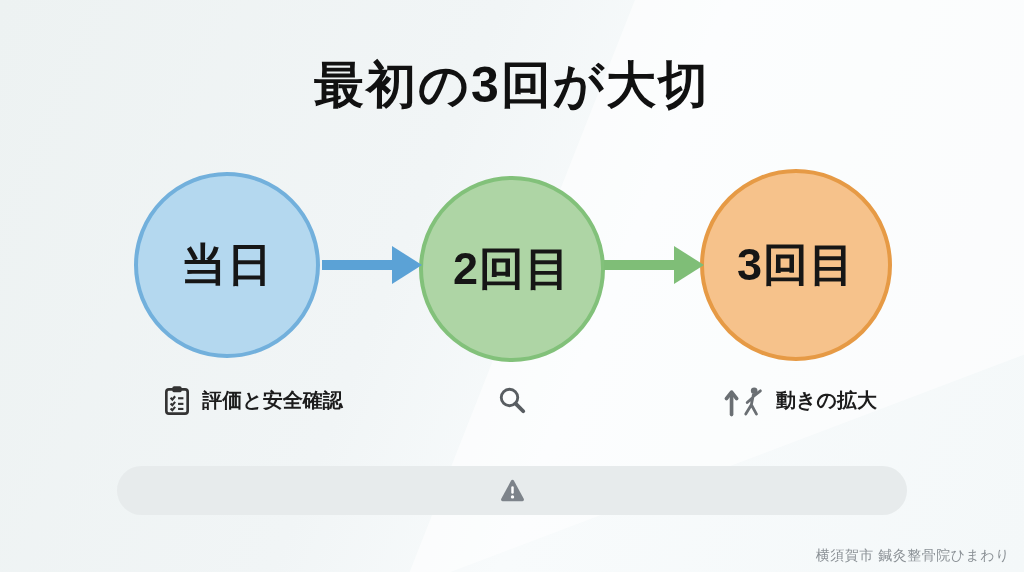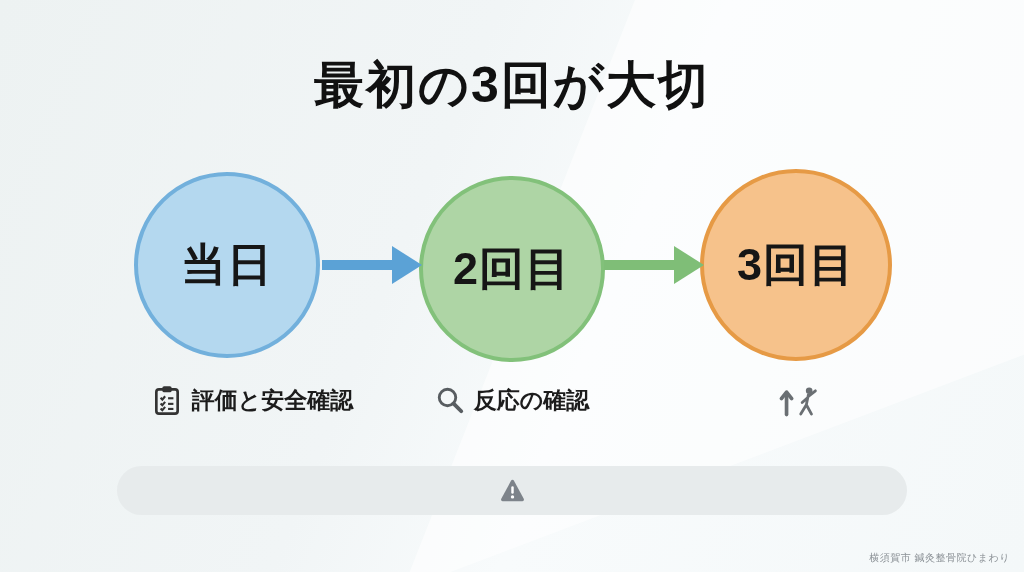--- a/index.html
+++ b/index.html
@@ -43,36 +43,36 @@
   .arrow .shaft { flex: 1; height: 10px; background: #999; }
   .arrow .head {
     width: 0; height: 0;
     border-top: 19px solid transparent;
     border-bottom: 19px solid transparent;
     border-left: 30px solid #999;
   }
   .caption {
     position: absolute; top: 378px; height: 44px;
     display: flex; align-items: center; justify-content: center; gap: 9px;
-    font-size: 23px; font-weight: 800; color: #1c1c1c;
+    font-size: 20px; font-weight: 800; color: #1c1c1c;
   }
   .caption.p1 { left: 77px;  width: 350px; }
   .caption.p2 { left: 352px; width: 320px; }
   .caption.p3 { left: 640px; width: 320px; }
   .caption svg { flex: 0 0 auto; }
   .note-bar {
     position: absolute; left: 117px; top: 466px; width: 790px; height: 49px;
     background: #e7ebec;
     border-radius: 25px;
     display: flex; align-items: center; justify-content: center; gap: 10px;
   }
   .note-text { font-size: 21px; font-weight: 800; color: #1c1c1c; }
   .footer {
     position: absolute; right: 14px; bottom: 7px;
-    font-size: 10px; color: #8b9196; letter-spacing: 0.5px;
+    font-size: 14px; color: #8b9196; letter-spacing: 0.5px;
   }
 </style>
 </head>
 <body>
 
 <div class="bg-wedge"></div>
 
 <h1 class="title">最初の3回が大切</h1>
 
 <div class="circle c1" style="background: rgb(180, 216, 239); border-color: rgb(114, 176, 220);">
@@ -106,30 +106,30 @@
     <line x1="12.8" y1="18.7" x2="16.8" y2="18.7" stroke="#333" stroke-width="1.6"></line>
   </svg>
   <span>評価と安全確認</span>
 </div>
 
 <div class="caption p2">
   <svg viewBox="0 0 24 24" width="30" height="30">
     <circle cx="10" cy="10" r="6.6" fill="none" stroke="#585d61" stroke-width="2.3"></circle>
     <line x1="14.9" y1="14.9" x2="21" y2="21" stroke="#585d61" stroke-width="3.1" stroke-linecap="round"></line>
   </svg>
-  <span>反応の確認</span>
 </div>
 
 <div class="caption p3">
   <svg viewBox="0 0 36 27" width="44" height="33">
     <path d="M7 25 V8" stroke="#6a6f73" stroke-width="3" fill="none" stroke-linecap="round"></path>
     <path d="M2.8 12 L7 6.6 L11.2 12" stroke="#6a6f73" stroke-width="3" fill="none" stroke-linecap="round" stroke-linejoin="round"></path>
     <circle cx="25.5" cy="5.5" r="2.7" fill="#6a6f73"></circle>
     <path d="M24.8 9 L23.2 17 M24.6 10.4 L30.6 5.6 M24.4 11 L19.8 15.2 M23.2 17 L18.6 24.6 M23.2 17 L27.4 24.6" stroke="#6a6f73" stroke-width="2.3" fill="none" stroke-linecap="round" stroke-linejoin="round"></path>
   </svg>
+  <span>動きの拡大</span>
 </div>
 
 <div class="note-bar">
   <svg viewBox="0 0 24 24" width="27" height="27">
     <path d="M10.7 3.3 a1.5 1.5 0 0 1 2.6 0 L22 19.4 a1.5 1.5 0 0 1 -1.3 2.2 H3.3 A1.5 1.5 0 0 1 2 19.4 Z" fill="#7d838a"></path>
     <rect x="10.9" y="8.3" width="2.2" height="6.6" rx="1.1" fill="#fff"></rect>
     <circle cx="12" cy="17.7" r="1.5" fill="#fff"></circle>
   </svg>
 </div>
 

